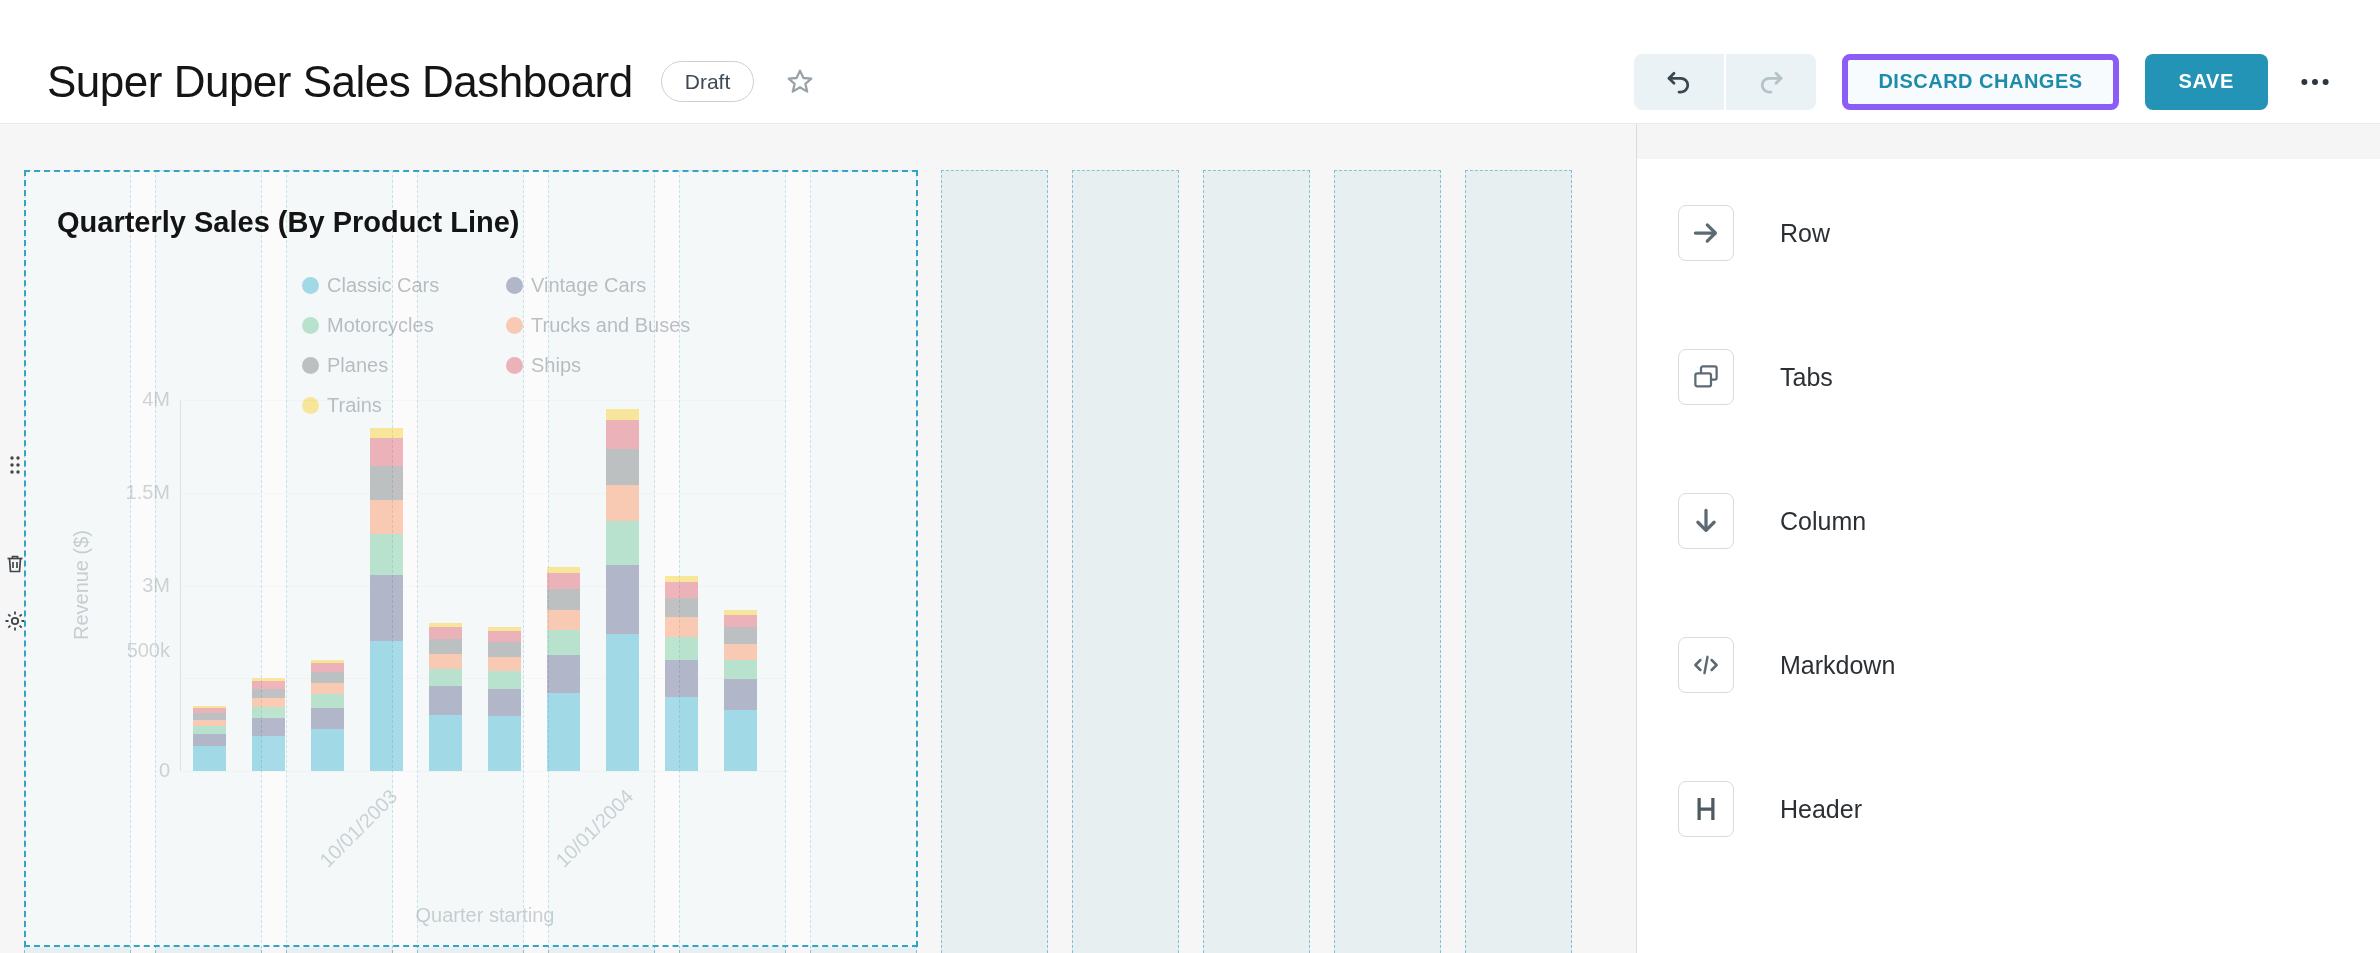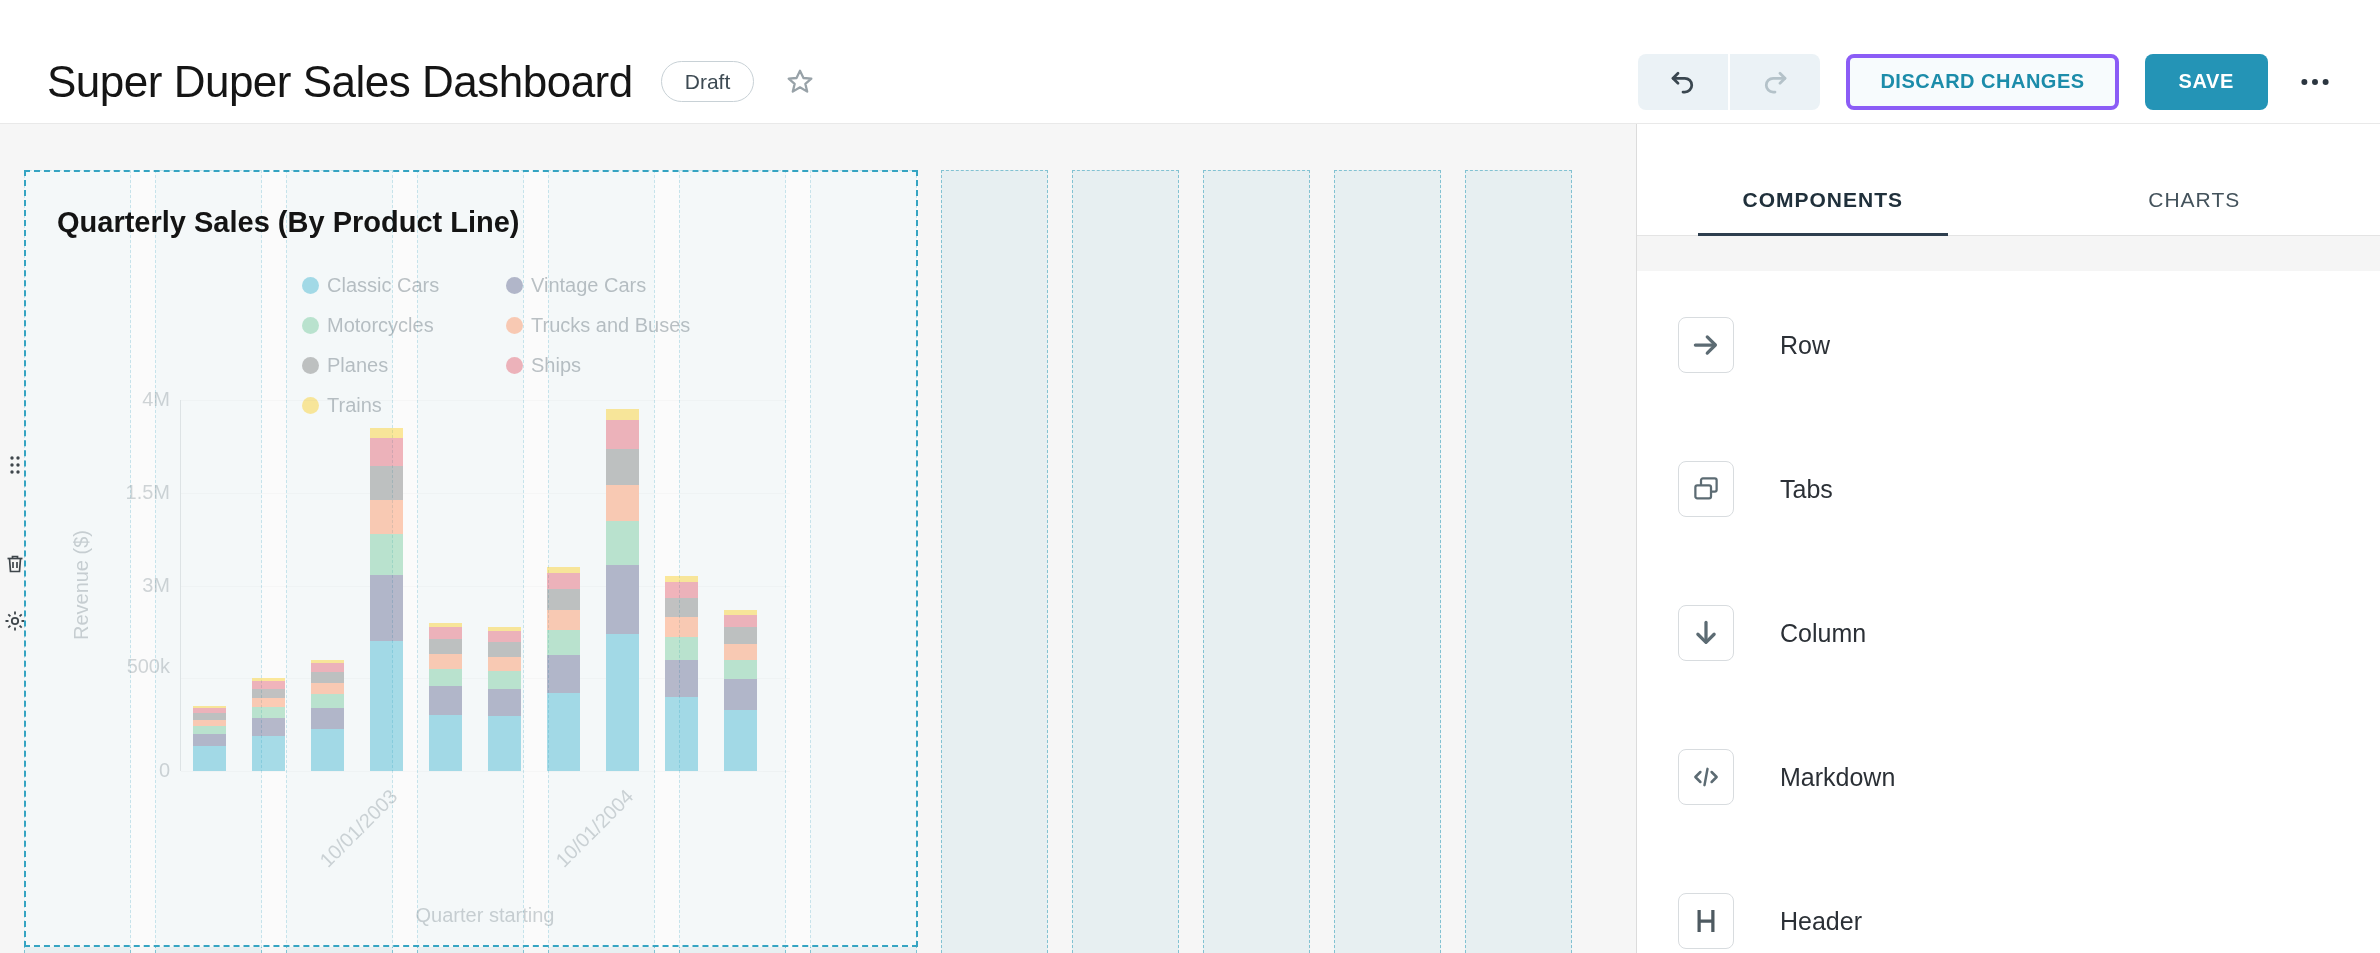--- a/index.html
+++ b/index.html
@@ -23,21 +23,21 @@
   }
   .star-btn { margin-left:26px; width:40px; height:40px; background:none; border:none; padding:2px; cursor:pointer; display:flex; align-items:center; justify-content:center; }
   .star-btn svg { width:32px; height:32px; }
   .controls { margin-left:auto; display:flex; align-items:center; gap:26px; }
   .undo-redo { display:flex; }
   .ur-btn { width:90px; height:56px; background:#EBF2F6; border:none; cursor:pointer; display:flex; align-items:center; justify-content:center; }
   .ur-btn svg { width:30px; height:30px; }
   .ur-btn.undo { border-radius:8px 0 0 8px; margin-right:2px; }
   .ur-btn.redo { border-radius:0 8px 8px 0; }
   .btn-discard {
-    height:56px; padding:0 30px; background:#F7FBFD; border:4px solid #8b5cf6; border-radius:8px;
+    height:56px; padding:0 30px; background:#F7FBFD; border:6px solid #8b5cf6; border-radius:8px;
     color:#1C8CAA; font-size:20px; font-weight:700; letter-spacing:0.5px; cursor:pointer;
     font-family:"Liberation Sans", sans-serif;
   }
   .btn-save {
     height:56px; padding:0 34px; border:none; border-radius:8px;
     color:#fff; font-size:20px; font-weight:700; letter-spacing:0.6px; cursor:pointer;
     font-family:"Liberation Sans", sans-serif; background:#2494B6;
   }
   .more-btn { background:none; border:none; padding:4px; cursor:pointer; display:flex; }
   .more-btn svg { width:34px; height:34px; }
@@ -340,35 +340,31 @@
                 <div style="height: 30.6075px; background: rgb(69, 78, 124);"></div>
                 <div style="height: 19.292px; background: rgb(90, 193, 137);"></div>
                 <div style="height: 16.1385px; background: rgb(255, 127, 68);"></div>
                 <div style="height: 16.1385px; background: rgb(102, 102, 102);"></div>
                 <div style="height: 12.985px; background: rgb(224, 67, 85);"></div>
                 <div style="height: 4.823px; background: rgb(252, 199, 0);"></div>
               </div>
             </div>
           <div class="xtitle">Quarter starting</div>
         <div class="ytick" style="top: 587px;">0</div>
-            <div class="ytick" style="top: 483px;">500k</div>
+            <div class="ytick" style="top: 467px;">500k</div>
             <div class="ytick" style="top: 401.5px;">3M</div>
             <div class="ytick" style="top: 308.75px;">1.5M</div>
             <div class="ytick" style="top: 216px;">4M</div>
             <span class="xlab" style="left: 359.5px; top: 613px;">10/01/2003</span>
             <span class="xlab" style="left: 595.5px; top: 613px;">10/01/2004</span>
           </div>
       </section>
     </main>
 
     <aside class="panel">
-      <nav class="panel-tabs">
-        <div class="ptab active">COMPONENTS</div>
-        <div class="ptab">CHARTS</div>
-      </nav>
       <div class="panel-gray"></div>
       <ul class="component-list" id="component-list">
           <li class="component-item">
             <span class="ci-icon">
               <svg viewBox="0 0 24 24" fill="none" stroke="#5C6B73" stroke-width="2.6" stroke-linecap="round" stroke-linejoin="round">
                 <path d="M3.5 12h15.5"></path>
                 <path d="M13 5.5 19.5 12 13 18.5"></path>
               </svg>
             </span>
             <span class="ci-label">Row</span>

